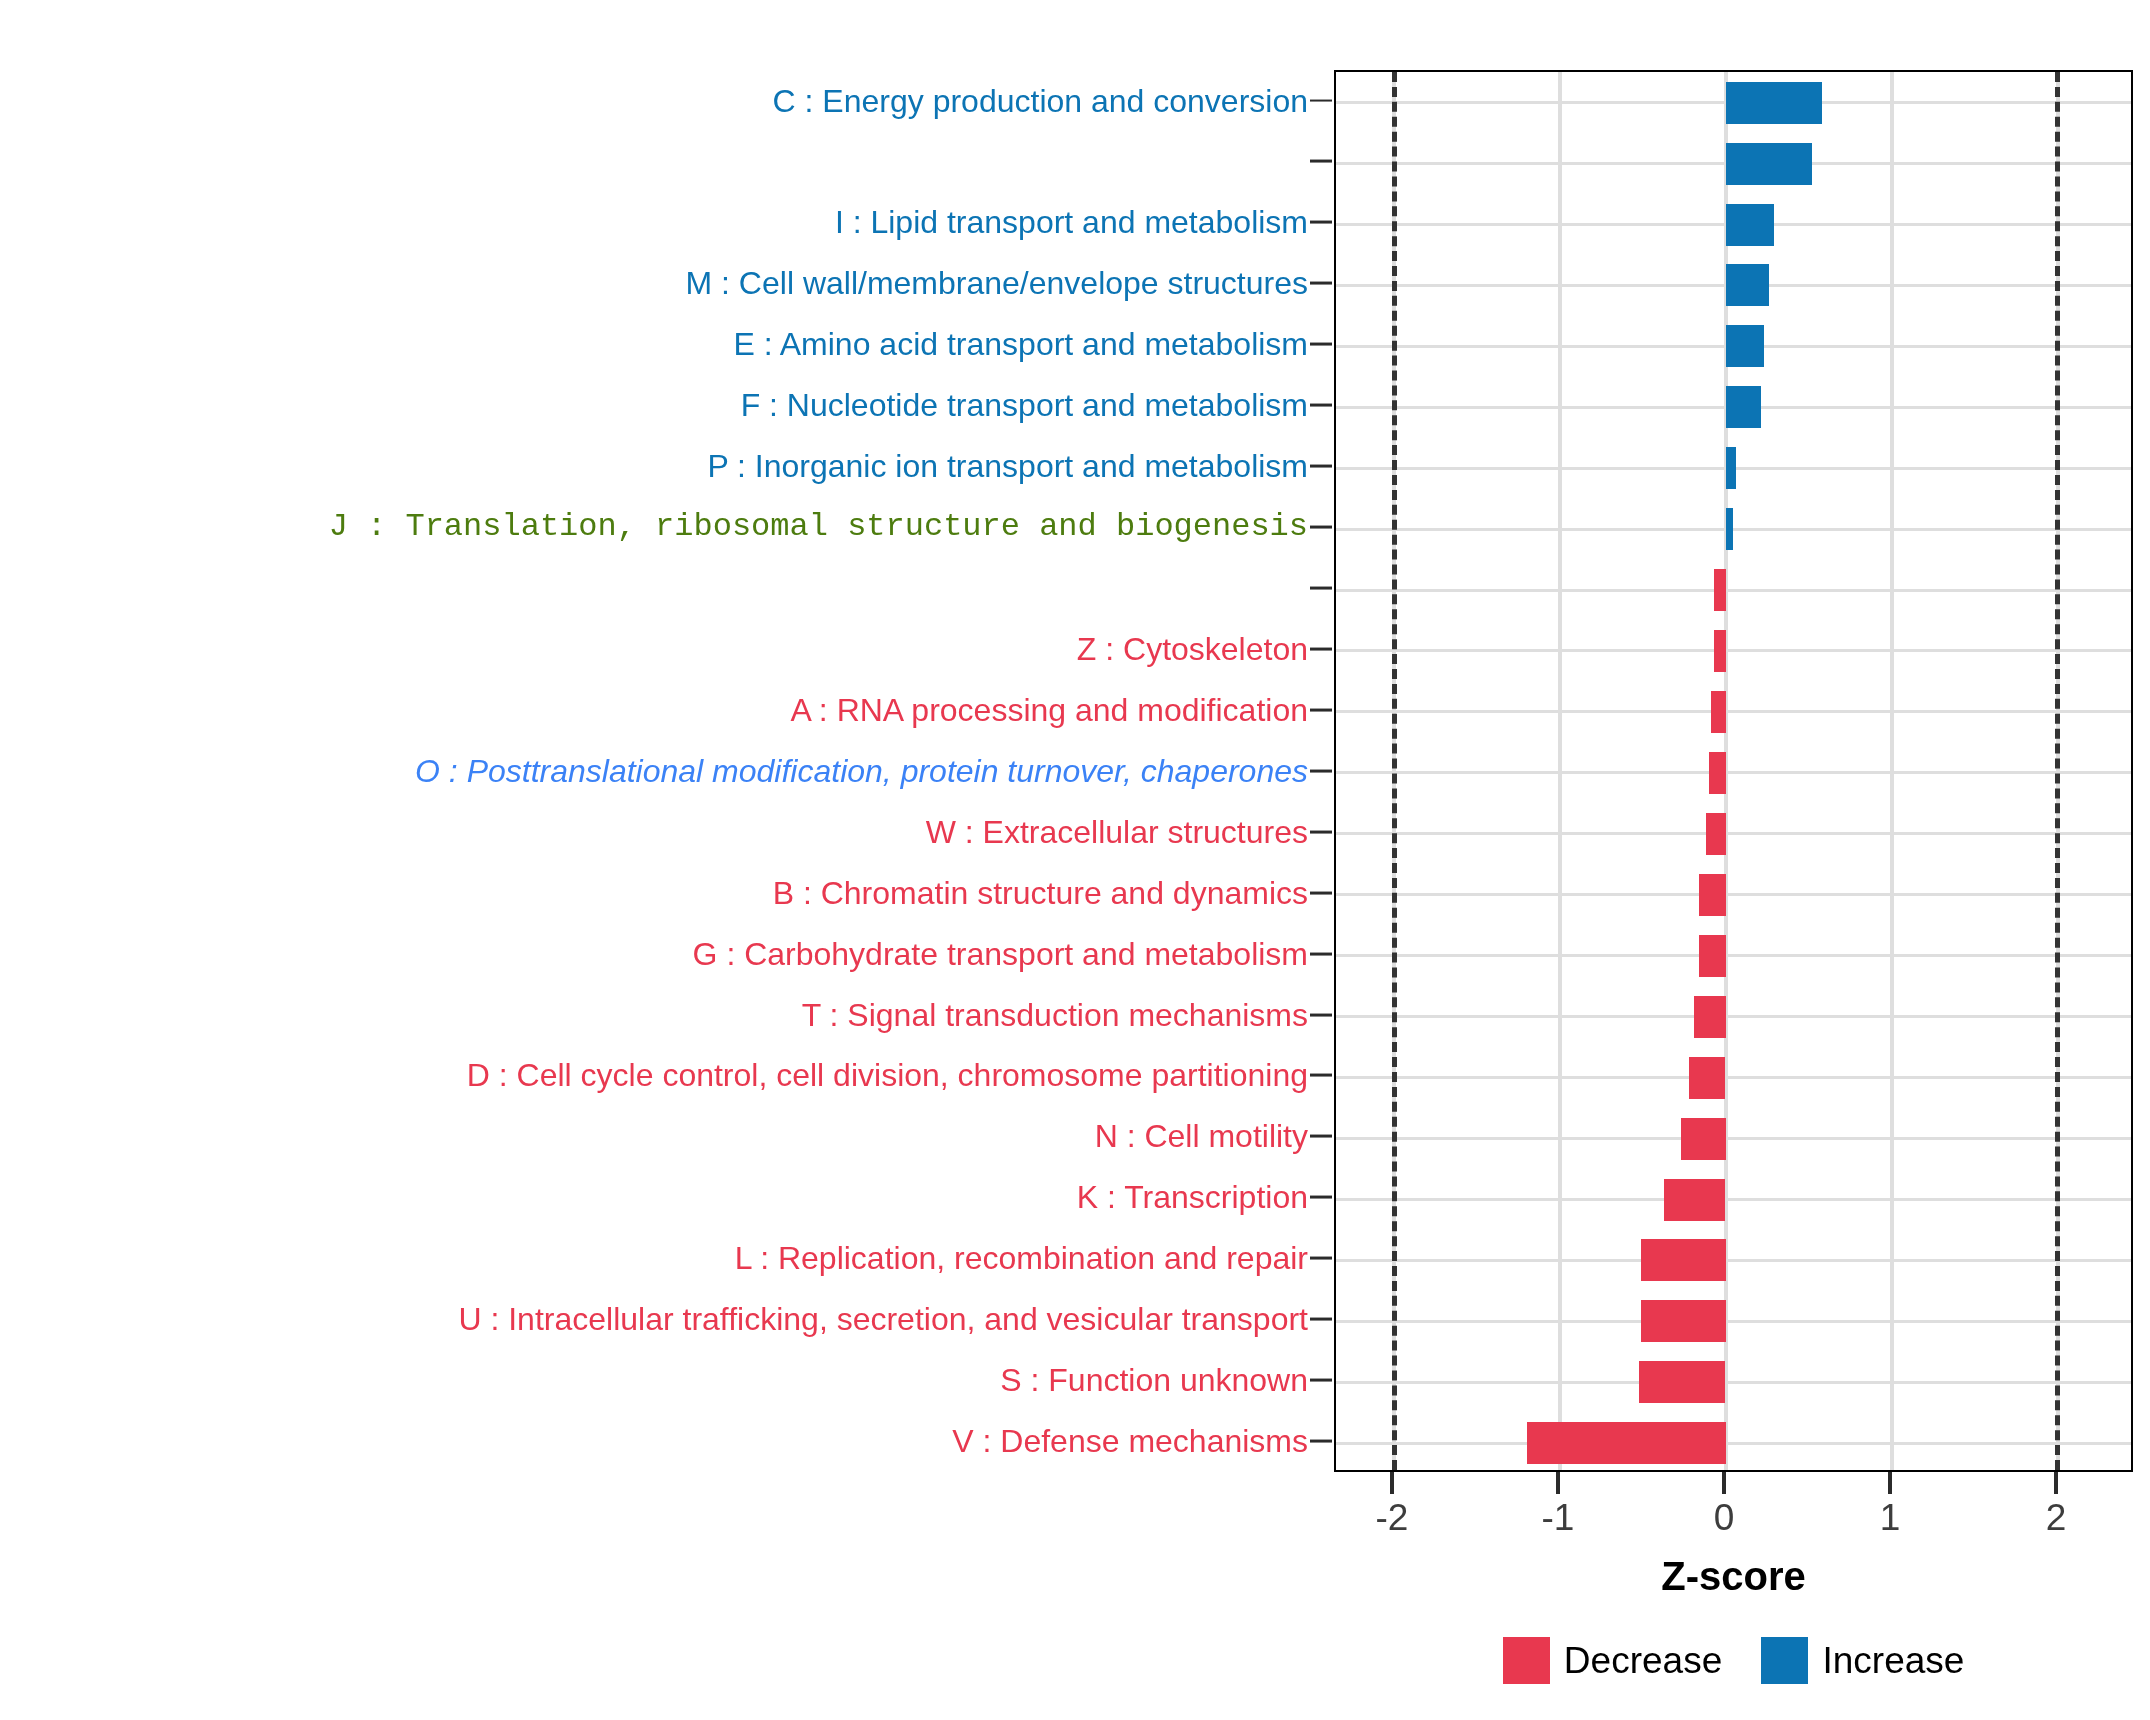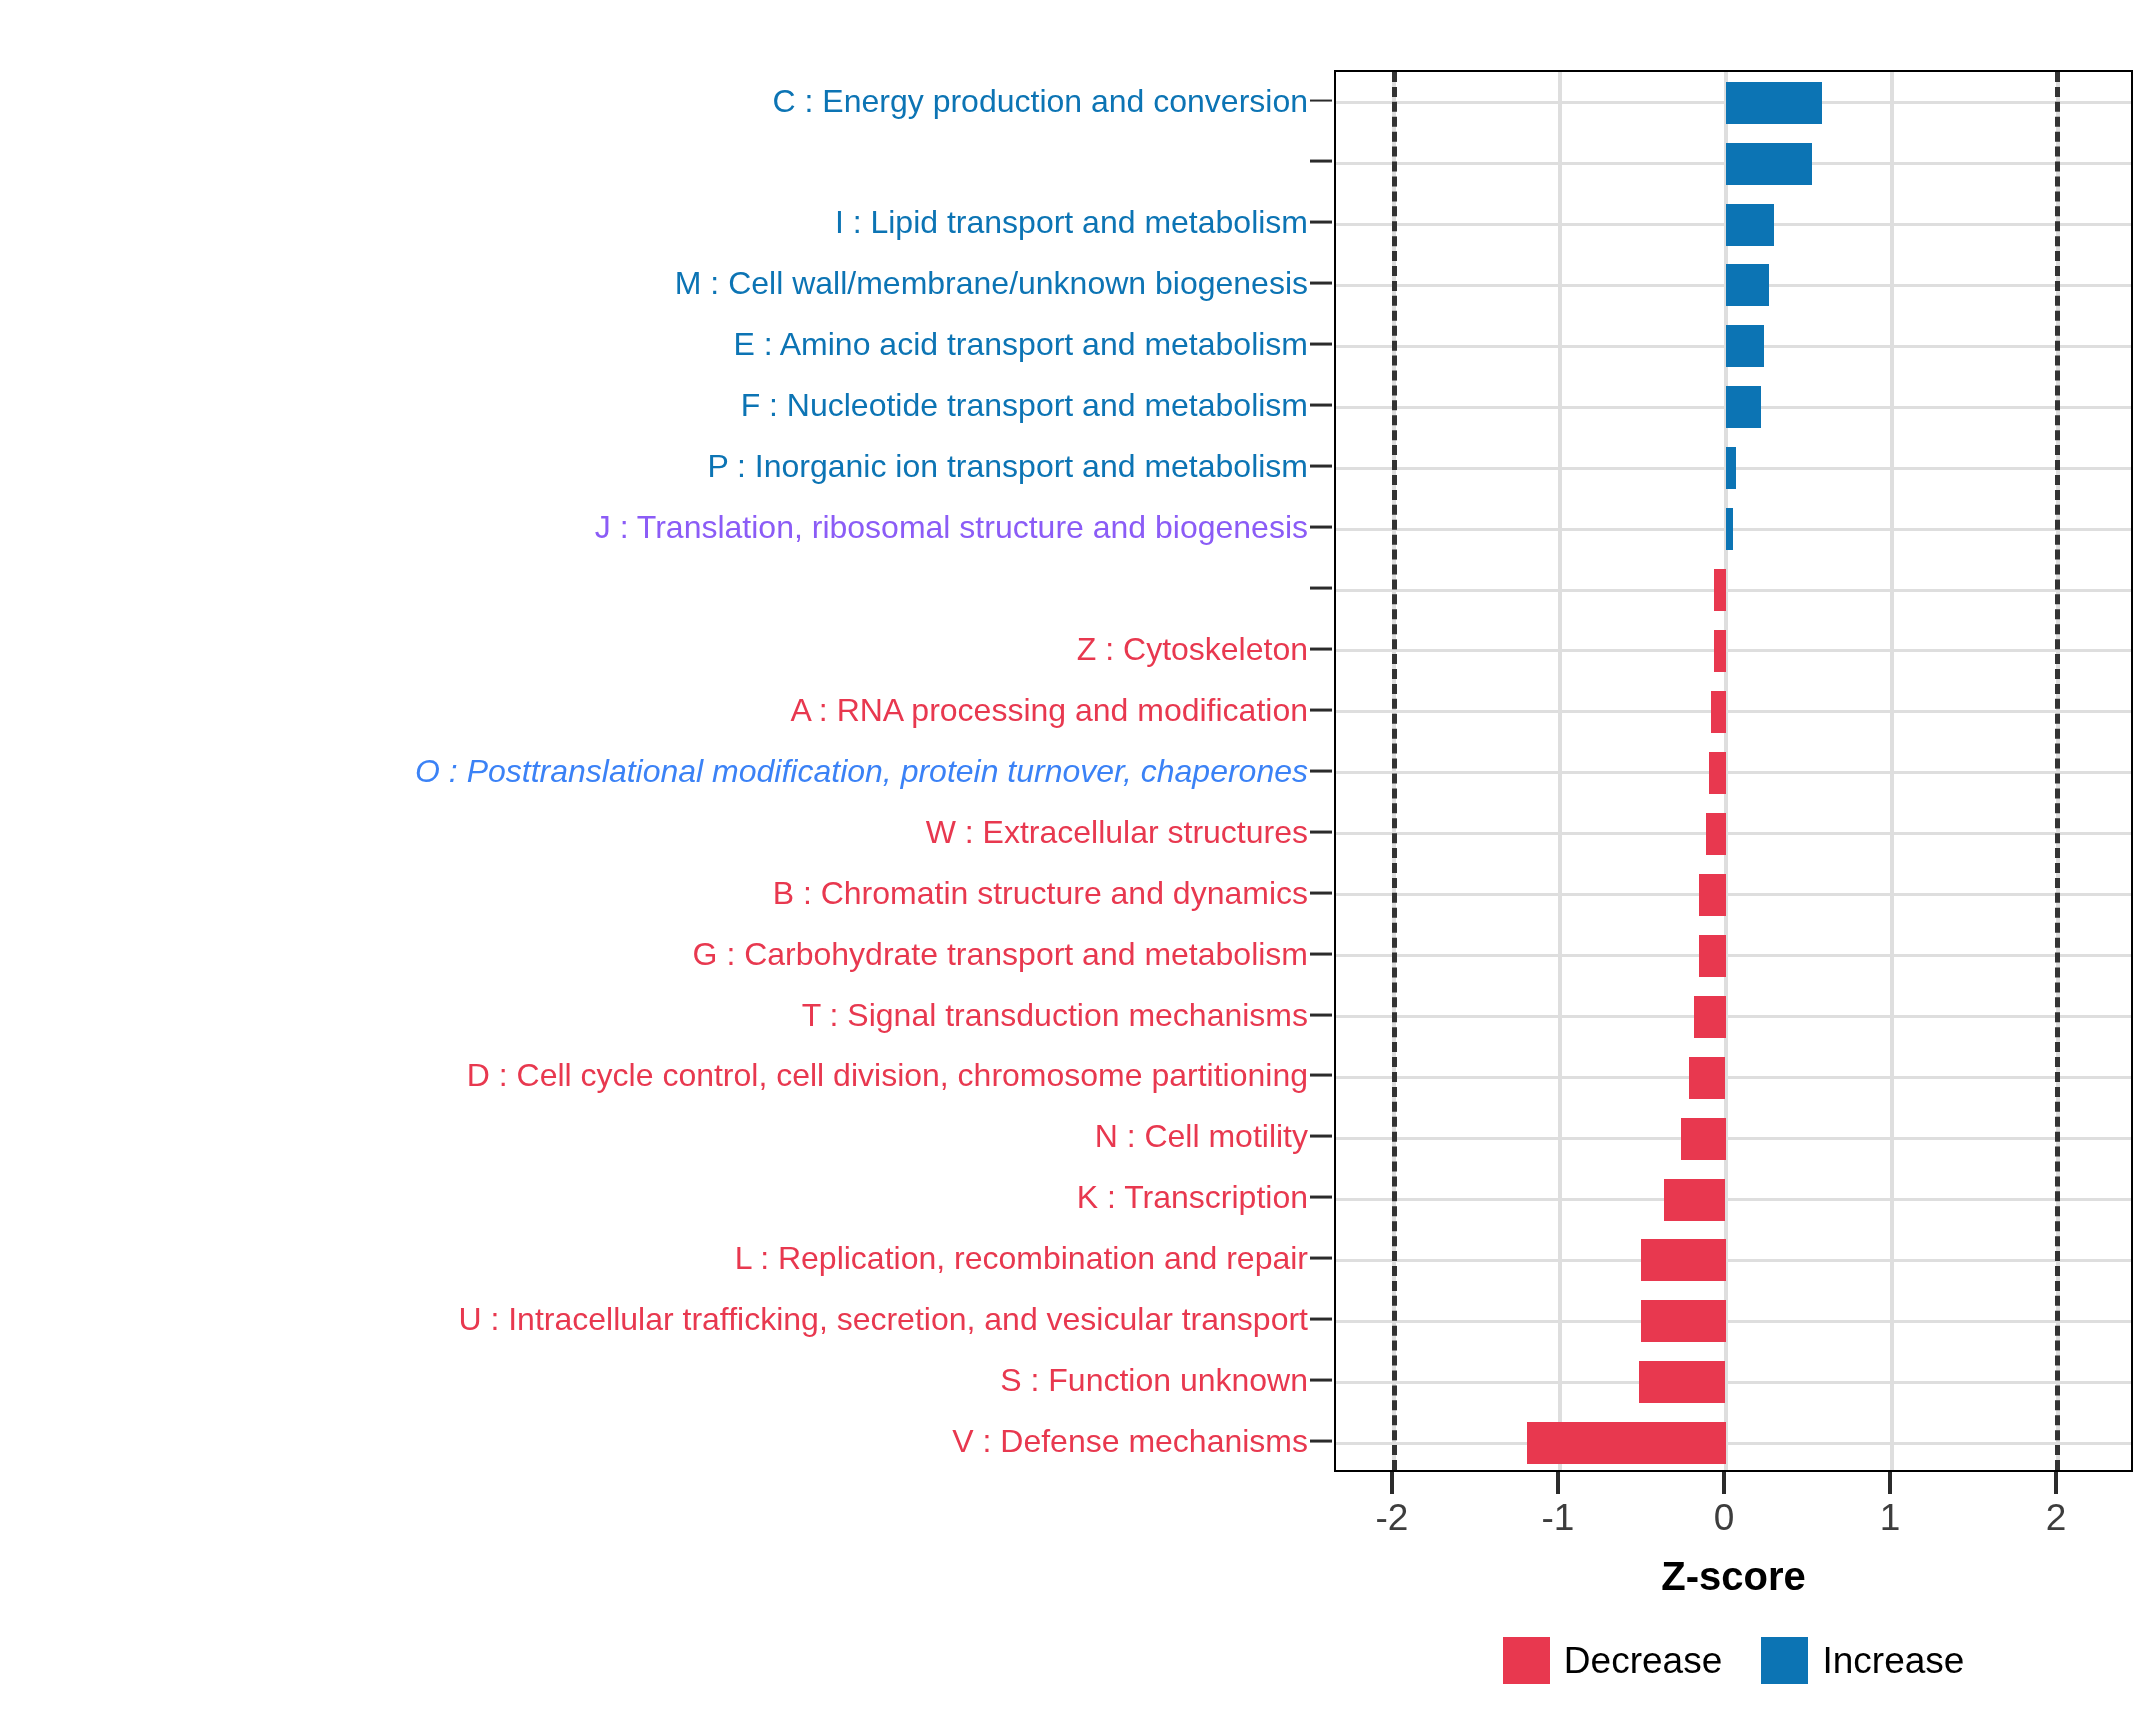--- a/index.html
+++ b/index.html
@@ -159,29 +159,29 @@
 <body>
 
 <div id="figure">
 
   <div id="ylabels">
       <div class="ylab inc" style="top: 30.5px; color: rgb(12, 116, 180);">C : Energy production and conversion</div>
       <div class="ytick" style="top: 30.5px;"></div>
       <div class="ytick" style="top: 91px;"></div>
       <div class="ylab inc" style="top: 152px; color: rgb(12, 116, 180);">I : Lipid transport and metabolism</div>
       <div class="ytick" style="top: 152px;"></div>
-      <div class="ylab inc" style="top: 213px; color: rgb(12, 116, 180);">M : Cell wall/membrane/unknown biogenesis</div>
+      <div class="ylab inc" style="top: 213px; color: rgb(12, 116, 180);">M : Cell wall/membrane/envelope structures</div>
       <div class="ytick" style="top: 213px;"></div>
       <div class="ylab inc" style="top: 274px; color: rgb(12, 116, 180);">E : Amino acid transport and metabolism</div>
       <div class="ytick" style="top: 274px;"></div>
       <div class="ylab inc" style="top: 335px; color: rgb(12, 116, 180);">F : Nucleotide transport and metabolism</div>
       <div class="ytick" style="top: 335px;"></div>
       <div class="ylab inc" style="top: 396px; color: rgb(12, 116, 180); margin-left: 18px;">P : Inorganic ion transport and metabolism</div>
       <div class="ytick" style="top: 396px;"></div>
-      <div class="ylab inc" style="top: 457px; color: #8b5cf6;">J : Translation, ribosomal structure and biogenesis</div>
+      <div class="ylab inc" style="top: 457px; color: #4d7c0f; font-family: Liberation Mono, monospace;">J : Translation, ribosomal structure and biogenesis</div>
       <div class="ytick" style="top: 457px;"></div>
       <div class="ytick" style="top: 518px;"></div>
       <div class="ylab dec" style="top: 579px; color: rgb(232, 56, 79);">Z : Cytoskeleton</div>
       <div class="ytick" style="top: 579px;"></div>
       <div class="ylab dec" style="top: 640px; color: rgb(232, 56, 79);">A : RNA processing and modification</div>
       <div class="ytick" style="top: 640px;"></div>
       <div class="ylab dec" style="top: 701px; color: #3b82f6; font-style: italic;">O : Posttranslational modification, protein turnover, chaperones</div>
       <div class="ytick" style="top: 701px;"></div>
       <div class="ylab dec" style="top: 762px; color: rgb(232, 56, 79); text-align: center;">W : Extracellular structures</div>
       <div class="ytick" style="top: 762px;"></div>

